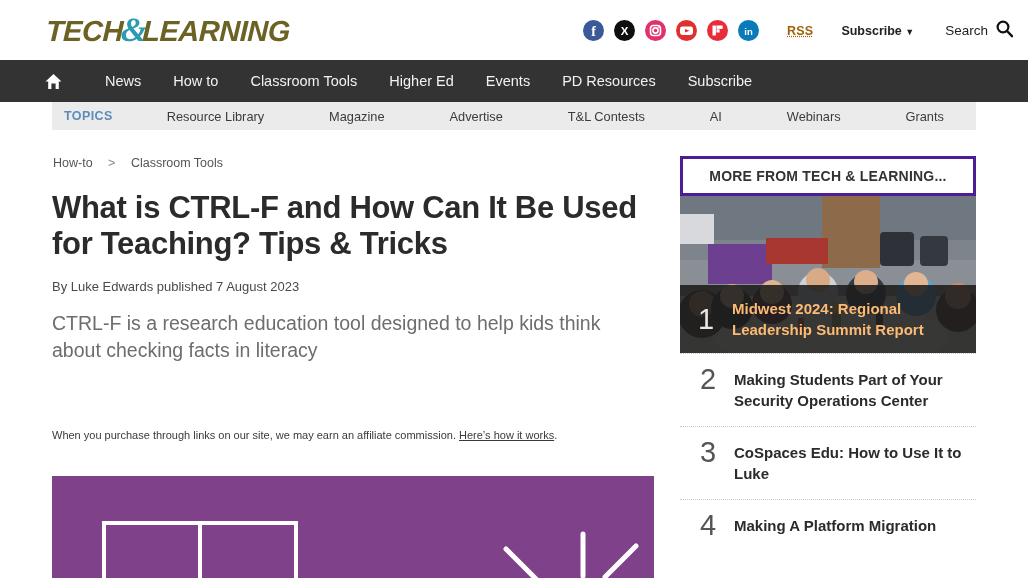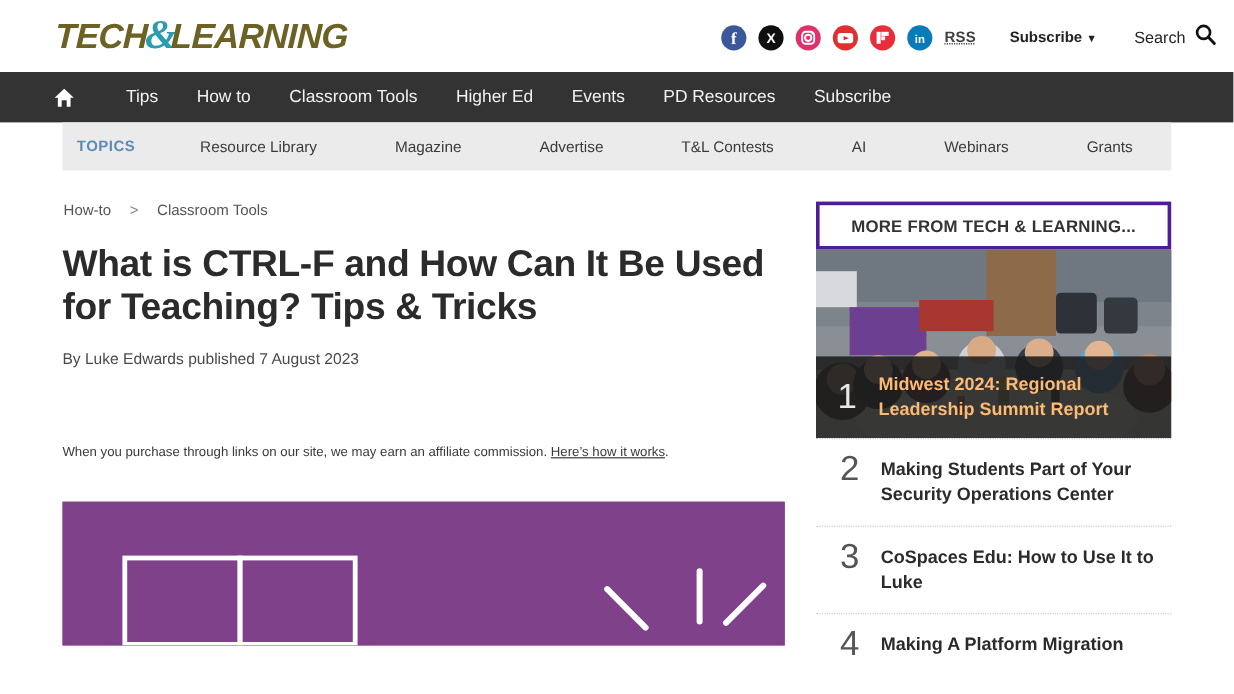--- a/index.html
+++ b/index.html
@@ -55,24 +55,24 @@
     width: 21px; height: 21px;
     border-radius: 50%;
     display: flex; align-items: center; justify-content: center;
     color: #fff;
     font-size: 11px;
     font-weight: 700;
     line-height: 1;
   }
   .soc svg { display: block; }
   .rss-link {
-    margin-left: 10px;
+    margin-left: 28px;
     font-size: 12.5px;
     font-weight: 700;
-    color: #404040;
+    color: #a16207;
     text-decoration: underline;
     text-decoration-style: dotted;
     letter-spacing: 0.2px;
   }
   .subscribe-drop {
     margin-left: 28px;
     font-size: 12.5px;
     font-weight: 700;
     color: #222;
     white-space: nowrap;
@@ -104,21 +104,21 @@
   .mainnav li {
     color: #f2f2f2;
     font-size: 14.5px;
     padding: 0 16px;
     white-space: nowrap;
   }
 
   
   .topicsbar {
     margin: 0 52px 0 52px;
-    height: 40px;
+    height: 28px;
     background: #ebebeb;
     display: flex;
     align-items: center;
   }
   .topicsbar .topics-label {
     color: #5b8db8;
     font-size: 12.5px;
     font-weight: 700;
     letter-spacing: 0.4px;
     padding-left: 12px;
@@ -321,21 +321,21 @@
   </div>
 </div>
 
 <nav class="mainnav">
   <span class="home">
     <svg width="19" height="19" viewBox="0 0 19 19">
         <path d="M9.5 2 L17.5 9.4 L14.8 9.4 L14.8 17 L11.6 17 L11.6 11.6 L7.4 11.6 L7.4 17 L4.2 17 L4.2 9.4 L1.5 9.4 Z" fill="#ffffff"></path>
       </svg>
   </span>
   <ul>
-    <li>Tips</li>
+    <li>News</li>
     <li>How to</li>
     <li>Classroom Tools</li>
     <li>Higher Ed</li>
     <li>Events</li>
     <li>PD Resources</li>
     <li>Subscribe</li>
   </ul>
 </nav>
 
 <div class="topicsbar">
@@ -357,20 +357,21 @@
     <div class="breadcrumb">
       <span>How-to</span>
       <span class="sep">&gt;</span>
       <span>Classroom Tools</span>
     </div>
 
     <h1 class="headline">What is CTRL-F and How Can It Be Used for Teaching? Tips &amp; Tricks</h1>
 
     <div class="byline">By Luke Edwards published 7 August 2023</div>
 
+    <p class="standfirst">CTRL-F is a research education tool designed to help kids think about checking facts in literacy</p>
 
     <p class="affiliate">
       <span>When you purchase through links on our site, we may earn an affiliate commission. </span><a href="#">Here’s how it works</a><span>.</span>
     </p>
 
     <div class="hero">
       <svg width="602" height="120" viewBox="0 0 602 120" aria-hidden="true">
         <rect x="0" y="0" width="602" height="120" fill="#7f4189"></rect>
 
         <rect x="52" y="47" width="96" height="72" fill="none" stroke="#ffffff" stroke-width="4"></rect>

